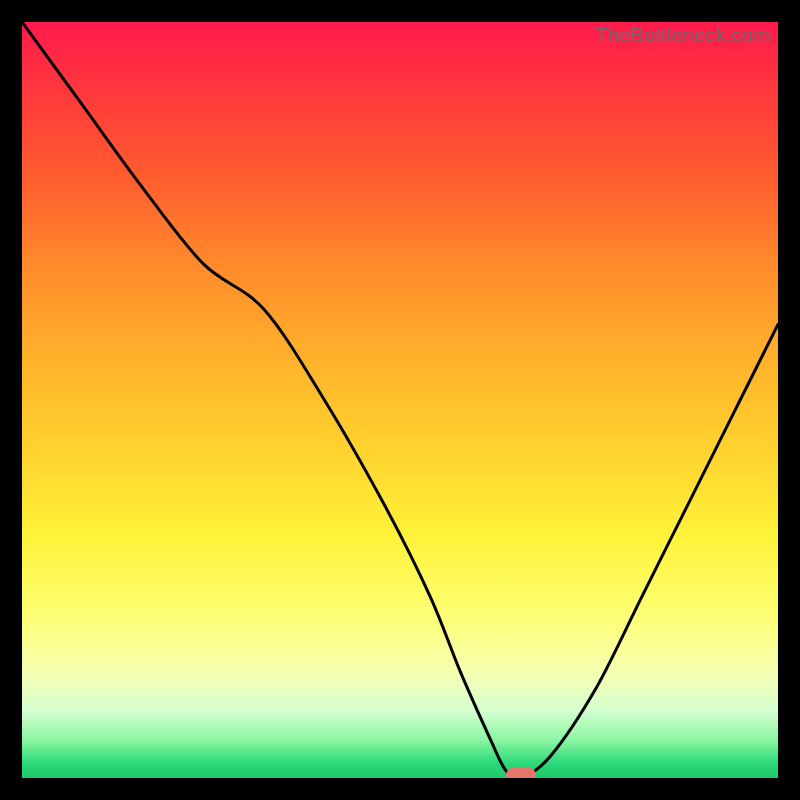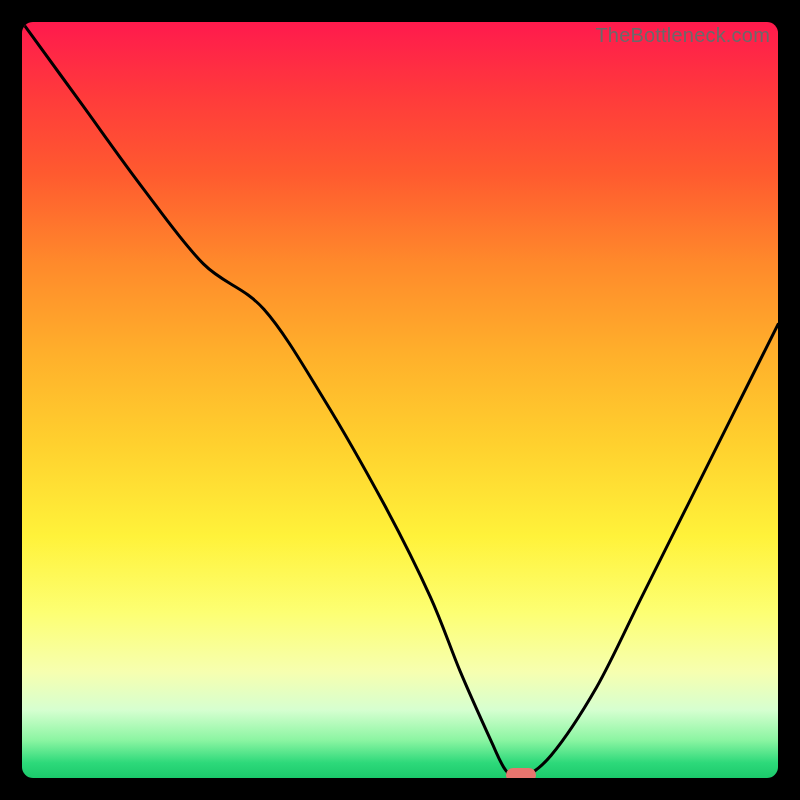--- a/index.html
+++ b/index.html
@@ -30,21 +30,20 @@
       #ffb02b 44%,
       #ffd12e 56%,
       #fff23a 68%,
       #fdff72 78%,
       #f6ffb0 86%,
       #d6ffd0 91%,
       #8bf5a2 95%,
       #2dd97a 98%,
       #1bc96b 100%);
     overflow: hidden;
-    border-radius: 11px;
   }
   .watermark {
     position: absolute;
     top: 2px;
     right: 8px;
     color: #6a6a6a;
     font-size: 20px;
     font-weight: 500;
     letter-spacing: 0.2px;
     user-select: none;

